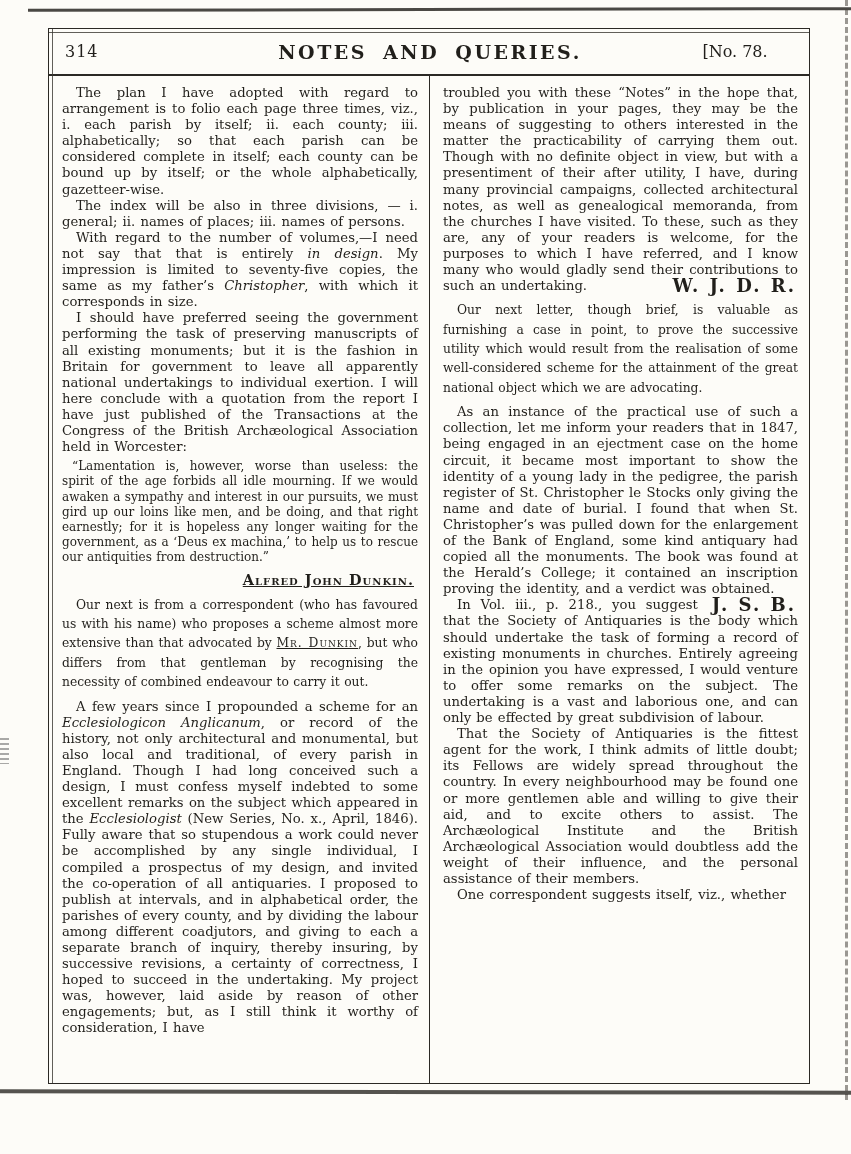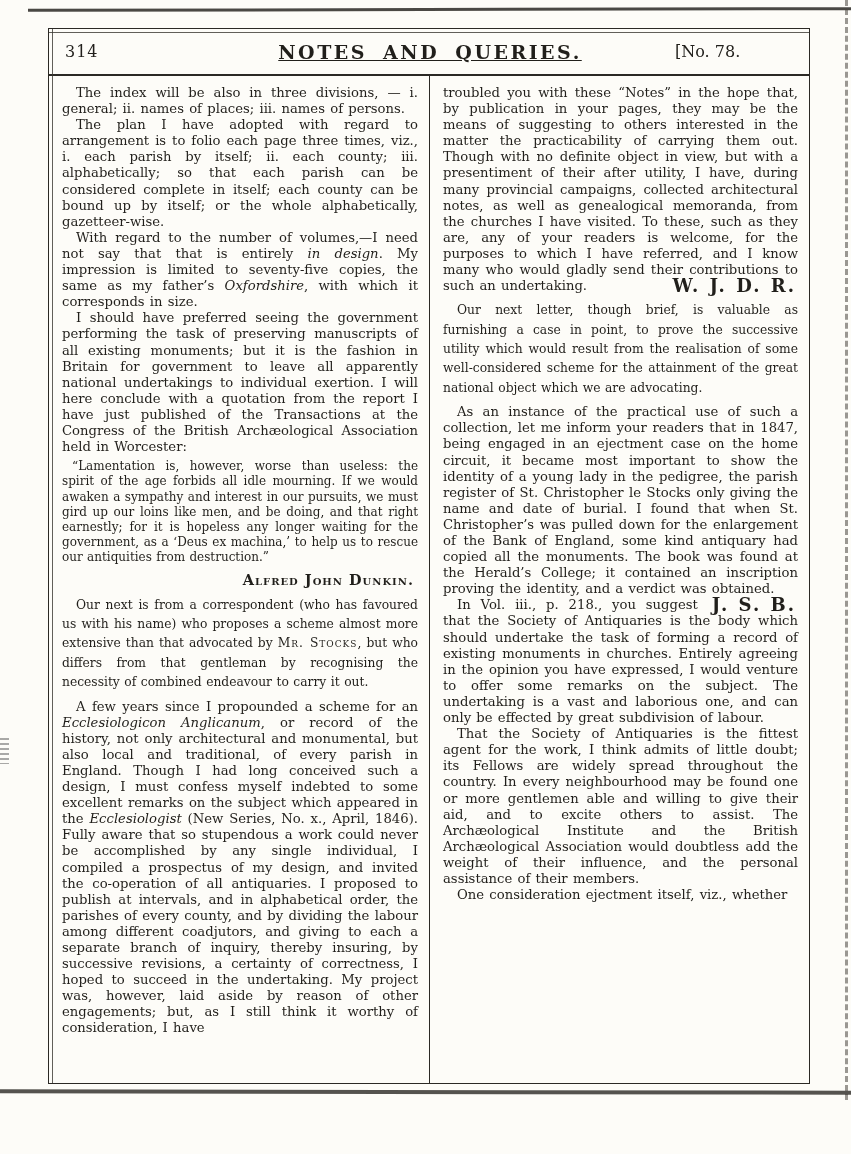--- a/index.html
+++ b/index.html
@@ -49,27 +49,26 @@
   
   .header {
     position: relative;
     height: 47px;
     display: flex; align-items: center;
     border-bottom: 2.5px solid #2b2925;
     padding: 0 14px 0 16px;
     box-sizing: border-box;
   }
   .pagenum { font-size: 16px; letter-spacing: 1px; width: 120px; }
-  .issue   { font-size: 16px; width: 120px; text-align: left; white-space: nowrap; }
+  .issue   { font-size: 16px; width: 120px; text-align: center; white-space: nowrap; }
   .title {
     flex: 1; text-align: center;
     font-size: 19px; font-weight: 700;
     letter-spacing: 2.5px; word-spacing: 7px;
     white-space: nowrap;
-    text-decoration: underline;
   }
   
   .columns {
     display: flex;
     height: calc(100% - 47px);
     box-sizing: border-box;
   }
   .col {
     width: 50%; box-sizing: border-box;
     padding: 9px 11px 6px 13px;
@@ -90,21 +89,21 @@
   }
   .note {
     font-size: 12.3px; line-height: 19.4px;
     margin: 7px 0 6px; text-indent: 14px;
     word-spacing: .05em;
   }
   .signature {
     font-size: 13.5px; line-height: 17px;
     text-align: right; padding-right: 4px; margin: 0 0 2px;
   }
-  .sc { font-variant: small-caps; letter-spacing: 1px; }
+  .sc { font-variant: small-caps; letter-spacing: 1px; text-decoration: underline; }
   .signature .sc { font-size: 14.5px; font-weight: 600; }
   .inline-sig {
     float: right; font-weight: 700; letter-spacing: 2px;
     font-size: 18px; padding-right: 2px;
   }
 </style>
 </head>
 <body>
 
 <div class="scan-top-line"></div>
@@ -115,32 +114,32 @@
 <div class="frame">
 
   <div class="header">
     <span class="pagenum">314</span>
     <span class="title">NOTES AND QUERIES.</span>
     <span class="issue">[No. 78.</span>
   </div>
 
   <div class="columns">
     <div class="col col-left">
+        <p class="blk paragraph indent"><span>The plan I have adopted with regard to arrangement is to folio each page three times, viz., i. each parish by itself; ii. each county; iii. alphabetically; so that each parish can be considered complete in itself; each county can be bound up by itself; or the whole alphabetically, gazetteer-wise.</span></p>
         <p class="blk paragraph indent"><span>The index will be also in three divisions, — i. general; ii. names of places; iii. names of persons.</span></p>
-        <p class="blk paragraph indent"><span>The plan I have adopted with regard to arrangement is to folio each page three times, viz., i. each parish by itself; ii. each county; iii. alphabetically; so that each parish can be considered complete in itself; each county can be bound up by itself; or the whole alphabetically, gazetteer-wise.</span></p>
-        <p class="blk paragraph indent"><span>With regard to the number of volumes,—I need not say that that is entirely </span><i>in design</i><span>. My impression is limited to seventy-five copies, the same as my father’s </span><i>Oxfordshire</i><span>, with which it corresponds in size.</span></p>
+        <p class="blk paragraph indent"><span>With regard to the number of volumes,—I need not say that that is entirely </span><i>in design</i><span>. My impression is limited to seventy-five copies, the same as my father’s </span><i>Christopher</i><span>, with which it corresponds in size.</span></p>
         <p class="blk paragraph indent"><span>I should have preferred seeing the government performing the task of preserving manuscripts of all existing monuments; but it is the fashion in Britain for government to leave all apparently national undertakings to individual exertion. I will here conclude with a quotation from the report I have just published of the Transactions at the Congress of the British Archæological Association held in Worcester:</span></p>
         <p class="blk quote"><span>“Lamentation is, however, worse than useless: the spirit of the age forbids all idle mourning. If we would awaken a sympathy and interest in our pursuits, we must gird up our loins like men, and be doing, and that right earnestly; for it is hopeless any longer waiting for the government, as a ‘Deus ex machina,’ to help us to rescue our antiquities from destruction.”</span></p>
         <p class="blk signature"><span class="sc">Alfred John Dunkin.</span></p>
-        <p class="blk note"><span>Our next is from a correspondent (who has favoured us with his name) who proposes a scheme almost more extensive than that advocated by </span><span class="sc">Mr. Stocks</span><span>, but who differs from that gentleman by recognising the necessity of combined endeavour to carry it out.</span></p>
+        <p class="blk note"><span>Our next is from a correspondent (who has favoured us with his name) who proposes a scheme almost more extensive than that advocated by </span><span class="sc">Mr. Dunkin</span><span>, but who differs from that gentleman by recognising the necessity of combined endeavour to carry it out.</span></p>
         <p class="blk paragraph indent"><span>A few years since I propounded a scheme for an </span><i>Ecclesiologicon Anglicanum</i><span>, or record of the history, not only architectural and monumental, but also local and traditional, of every parish in England. Though I had long conceived such a design, I must confess myself indebted to some excellent remarks on the subject which appeared in the </span><i>Ecclesiologist</i><span> (New Series, No. x., April, 1846). Fully aware that so stupendous a work could never be accomplished by any single individual, I compiled a prospectus of my design, and invited the co-operation of all antiquaries. I proposed to publish at intervals, and in alphabetical order, the parishes of every county, and by dividing the labour among different coadjutors, and giving to each a separate branch of inquiry, thereby insuring, by successive revisions, a certainty of correctness, I hoped to succeed in the undertaking. My project was, however, laid aside by reason of other engagements; but, as I still think it worthy of consideration, I have</span></p>
       </div>
     <div class="col col-right">
         <p class="blk paragraph"><span>troubled you with these “Notes” in the hope that, by publication in your pages, they may be the means of suggesting to others interested in the matter the practicability of carrying them out. Though with no definite object in view, but with a presentiment of their after utility, I have, during many provincial campaigns, collected architectural notes, as well as genealogical memoranda, from the churches I have visited. To these, such as they are, any of your readers is welcome, for the purposes to which I have referred, and I know many who would gladly send their contributions to such an undertaking.</span><span class="inline-sig">W. J. D. R.</span></p>
         <p class="blk note"><span>Our next letter, though brief, is valuable as furnishing a case in point, to prove the successive utility which would result from the realisation of some well-considered scheme for the attainment of the great national object which we are advocating.</span></p>
         <p class="blk paragraph indent"><span>As an instance of the practical use of such a collection, let me inform your readers that in 1847, being engaged in an ejectment case on the home circuit, it became most important to show the identity of a young lady in the pedigree, the parish register of St. Christopher le Stocks only giving the name and date of burial. I found that when St. Christopher’s was pulled down for the enlargement of the Bank of England, some kind antiquary had copied all the monuments. The book was found at the Herald’s College; it contained an inscription proving the identity, and a verdict was obtained.</span><span class="inline-sig">J. S. B.</span></p>
         <p class="blk paragraph indent"><span>In Vol. iii., p. 218., you suggest that the Society of Antiquaries is the body which should undertake the task of forming a record of existing monuments in churches. Entirely agreeing in the opinion you have expressed, I would venture to offer some remarks on the subject. The undertaking is a vast and laborious one, and can only be effected by great subdivision of labour.</span></p>
         <p class="blk paragraph indent"><span>That the Society of Antiquaries is the fittest agent for the work, I think admits of little doubt; its Fellows are widely spread throughout the country. In every neighbourhood may be found one or more gentlemen able and willing to give their aid, and to excite others to assist. The Archæological Institute and the British Archæological Association would doubtless add the weight of their influence, and the personal assistance of their members.</span></p>
-        <p class="blk paragraph indent"><span>One consideration ejectment itself, viz., whether</span></p>
+        <p class="blk paragraph indent"><span>One correspondent suggests itself, viz., whether</span></p>
       </div>
   </div>
 
 </div>
 
 </body></html>

